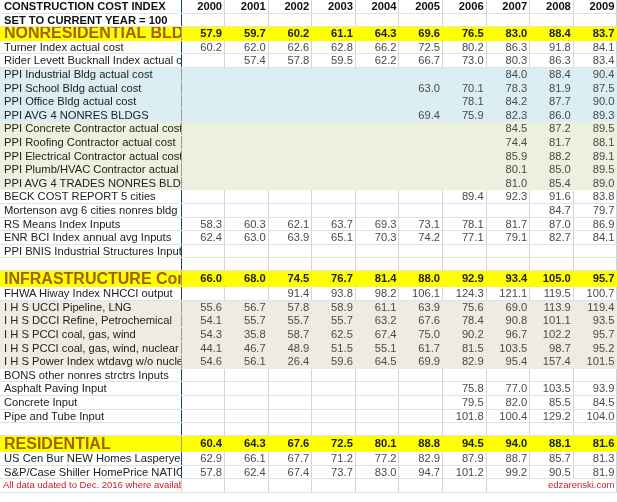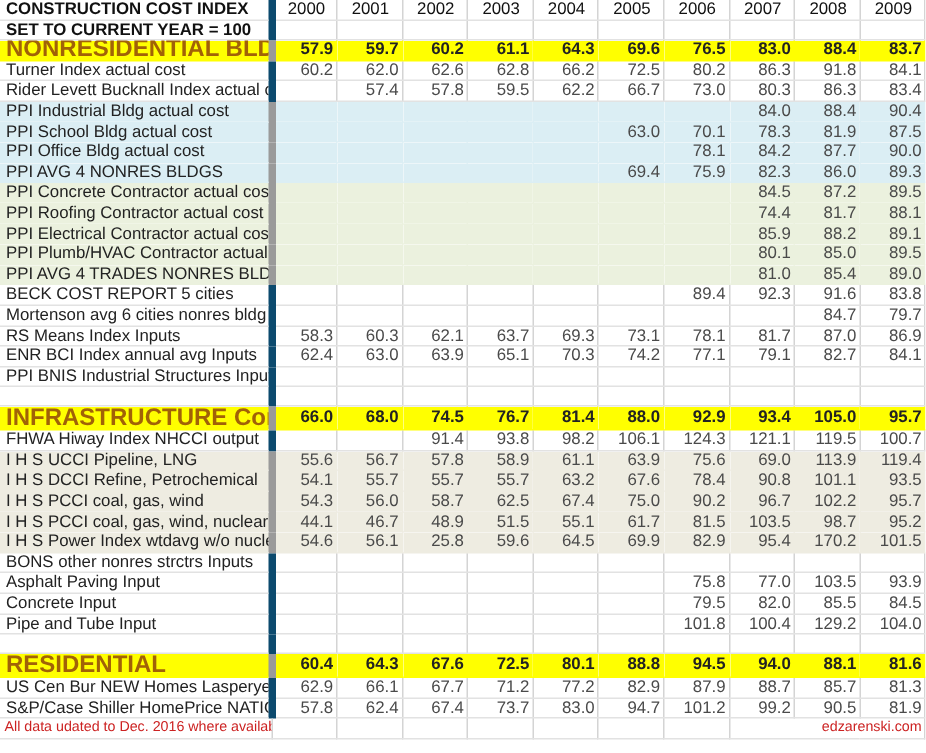--- a/index.html
+++ b/index.html
@@ -18,22 +18,22 @@
     height: 12.6px;
     padding: 0 2px 0 3px;
     line-height: 12.6px;
     white-space: nowrap;
     overflow: hidden;
     border-right: 1px solid #d4d4d4;
     border-bottom: 1px solid #e2e2e2;
     text-align: right;
     color: #4a4a4a;
   }
-  table.sheet td.label { text-align: left; color: #222222; padding-left: 4px; border-right: 5px solid #0c4a6e; }
-  tr.hdr td { font-weight: normal; color: #111111; font-size: 11.2px; text-align: center; }
+  table.sheet td.label { text-align: left; color: #222222; padding-left: 4px; border-right: 1px solid #0c4a6e; }
+  tr.hdr td { font-weight: bold; color: #111111; font-size: 11.2px; }
   tr.hdr td.label { font-weight: bold; color: #111111; }
   tr.yellow td { background: #ffff00; font-weight: bold; color: #222222; border-right-color: #ffff00; border-bottom-color: #ffff00; }
   tr.yellow td.label { font-size: 16px; color: #a16207; border-right-color: #9a9a9a; }
   tr.yellow.tall td { height: 15px; line-height: 15px; }
   tr.blue td { background: #dbeef4; border-right-color: #dbeef4; border-bottom-color: #dbeef4; text-align: right; }
   tr.blue td.label { border-right-color: #9a9a9a; }
   tr.green td { background: #ebf1de; border-right-color: #ebf1de; border-bottom-color: #ebf1de; }
   tr.green td.label { border-right-color: #9a9a9a; }
   tr.gray td { background: #eeece1; border-right-color: #eeece1; border-bottom-color: #eeece1; }
   tr.gray td.label { border-right-color: #9a9a9a; }
@@ -370,21 +370,21 @@
         <td>63.2</td>
         <td>67.6</td>
         <td>78.4</td>
         <td>90.8</td>
         <td>101.1</td>
         <td>93.5</td>
       </tr>
       <tr class="gray">
         <td class="label">I H S PCCI coal, gas, wind</td>
         <td>54.3</td>
-        <td>56.0</td>
+        <td>35.8</td>
         <td>58.7</td>
         <td>62.5</td>
         <td>67.4</td>
         <td>75.0</td>
         <td>90.2</td>
         <td>96.7</td>
         <td>102.2</td>
         <td>95.7</td>
       </tr>
       <tr class="gray">
@@ -397,27 +397,27 @@
         <td>61.7</td>
         <td>81.5</td>
         <td>103.5</td>
         <td>98.7</td>
         <td>95.2</td>
       </tr>
       <tr class="gray">
         <td class="label">I H S Power Index wtdavg w/o nuclear</td>
         <td>54.6</td>
         <td>56.1</td>
-        <td>25.8</td>
+        <td>26.4</td>
         <td>59.6</td>
         <td>64.5</td>
         <td>69.9</td>
         <td>82.9</td>
         <td>95.4</td>
-        <td>170.2</td>
+        <td>157.4</td>
         <td>101.5</td>
       </tr>
       <tr>
         <td class="label">BONS other nonres strctrs Inputs</td>
         <td></td>
         <td></td>
         <td></td>
         <td></td>
         <td></td>
         <td></td>

